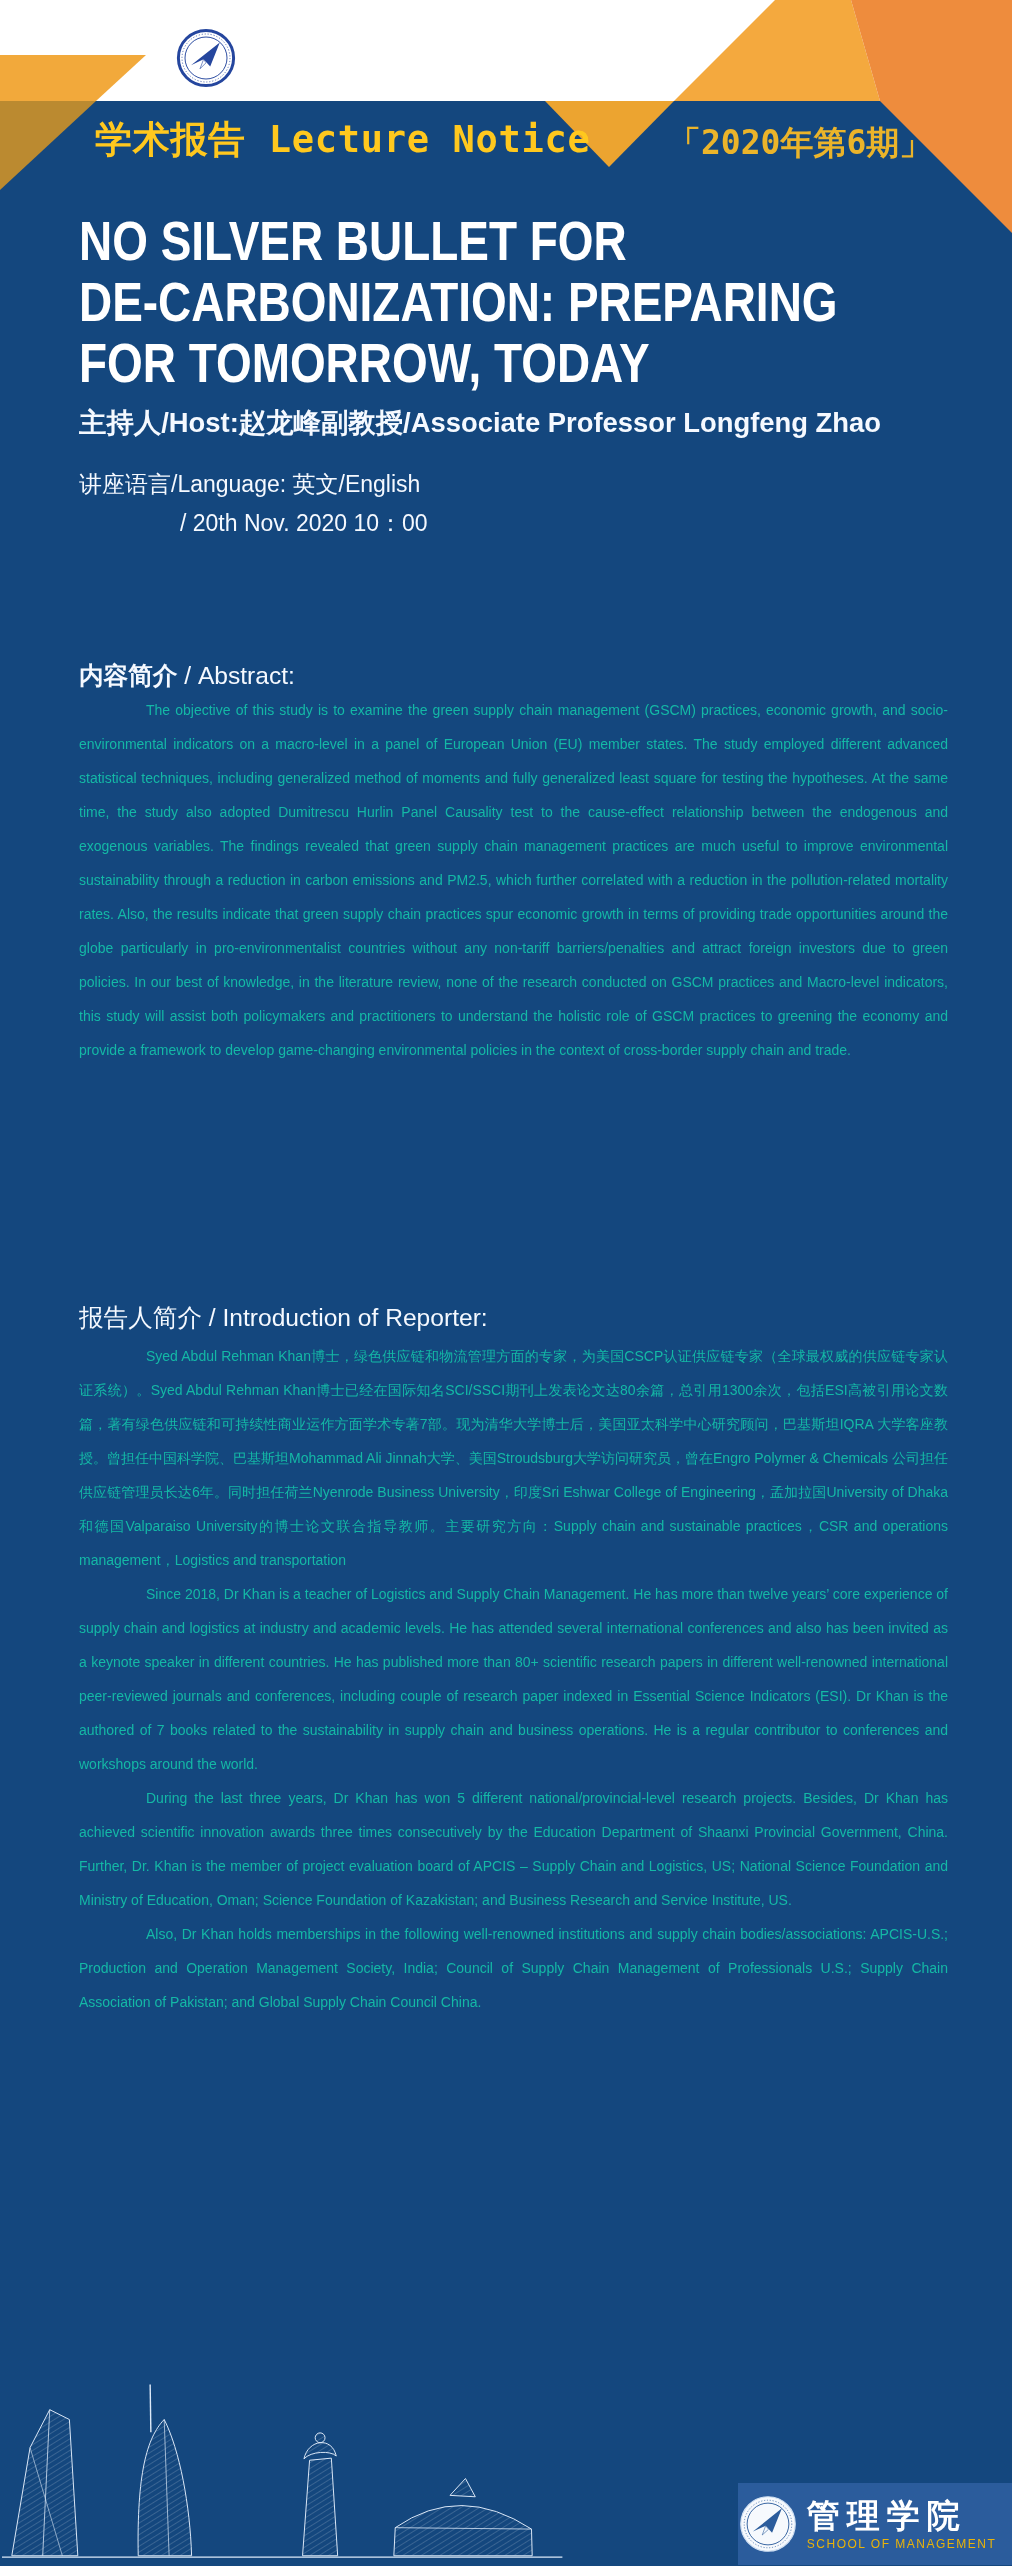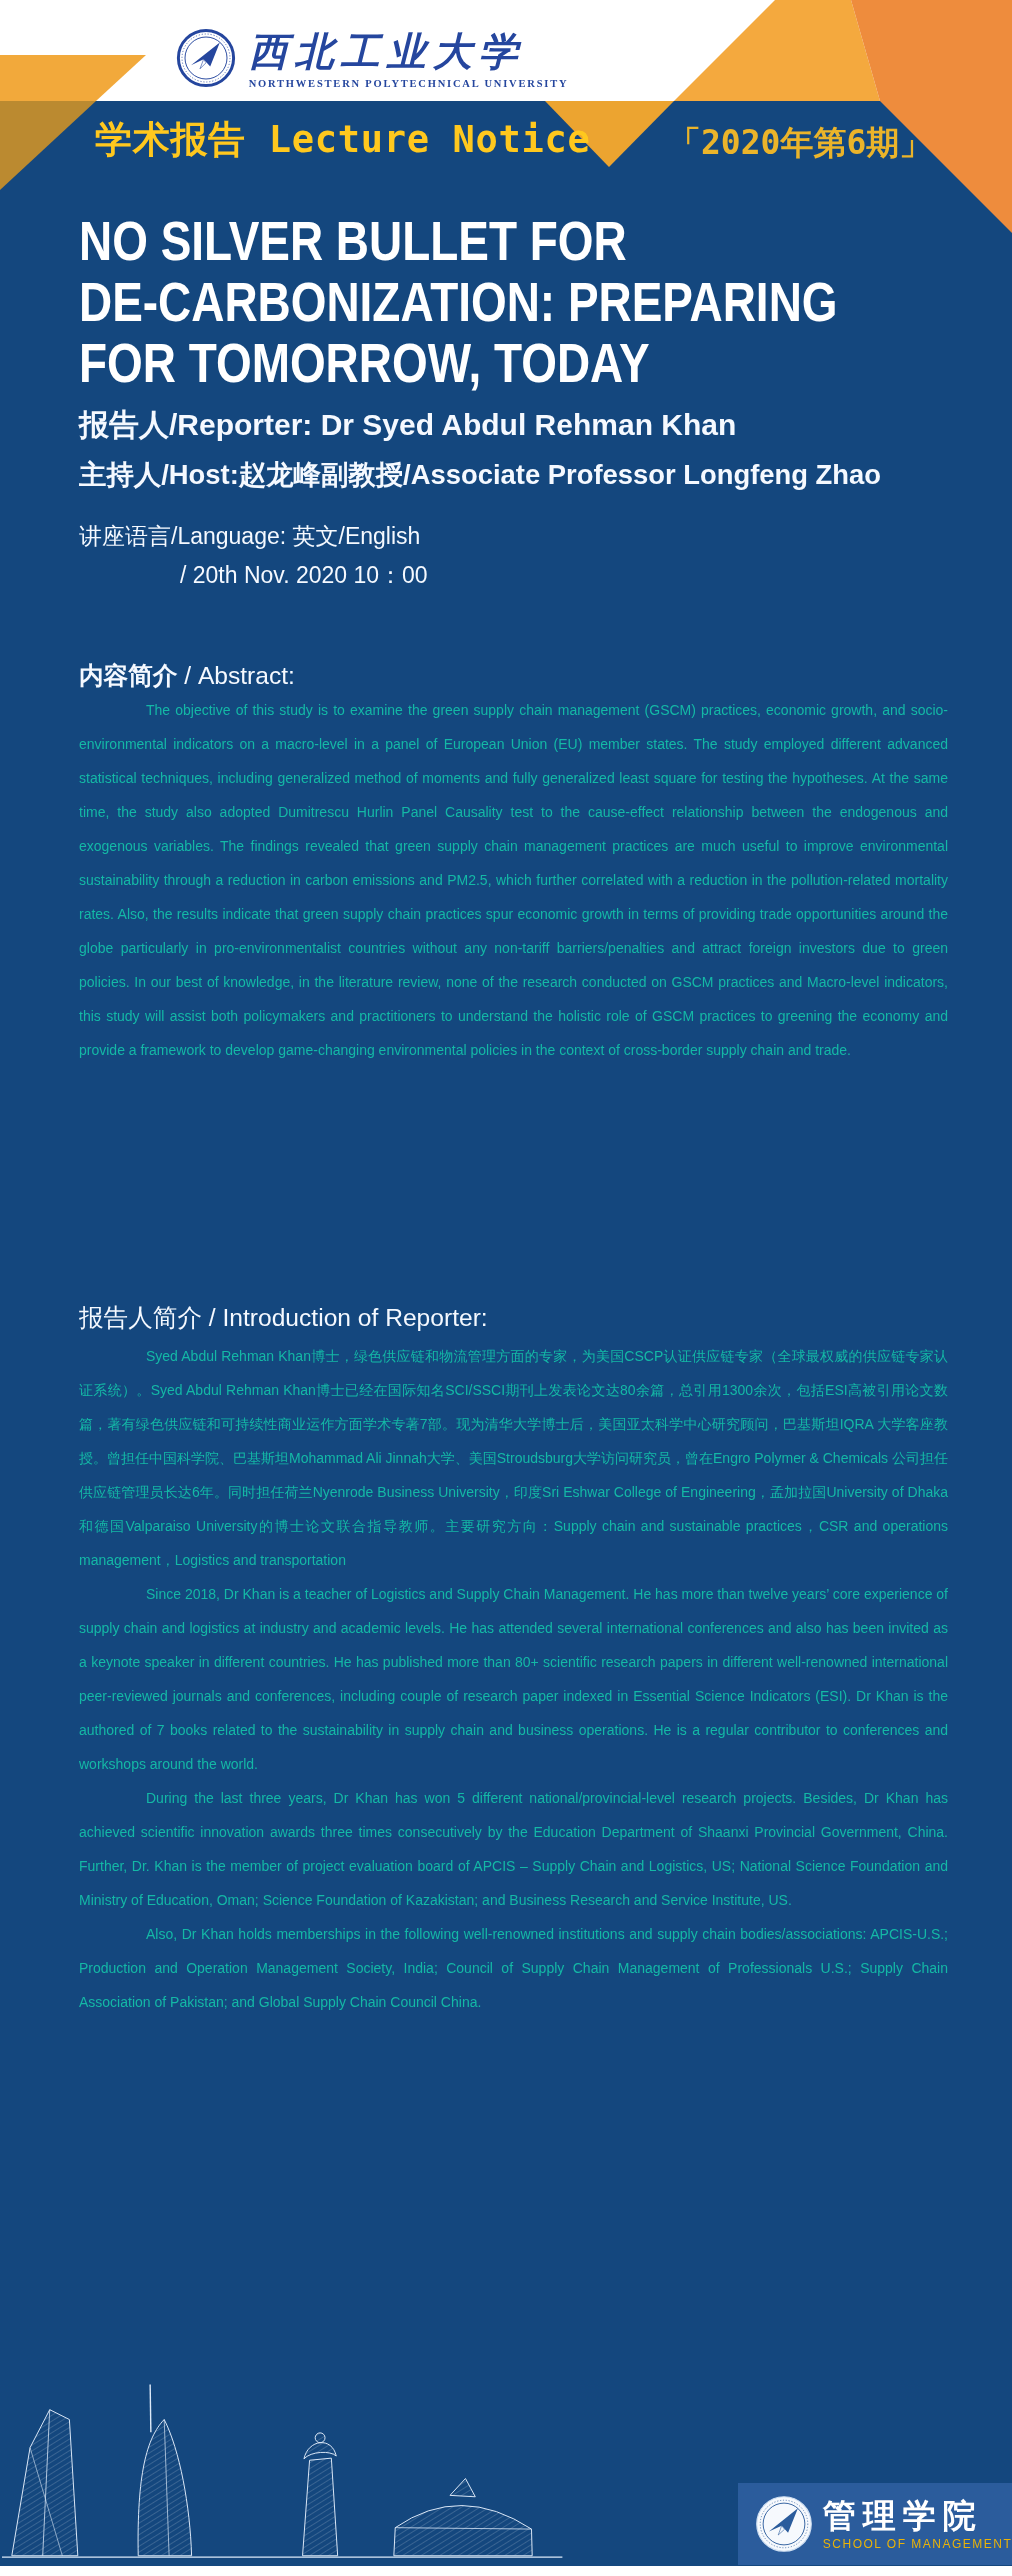--- a/index.html
+++ b/index.html
@@ -68,21 +68,21 @@
     text-align:justify;
   }
   .abstract-p { top:693px; }
   .intro-p    { top:1339px; }
   .bodytext p { text-indent:67px; margin:0; }
   
   .sketch { left:0; top:2383px; z-index:2; }
   
   .footer-block {
     left:738px; top:2483px; width:274px; height:82px; background:#2B5C9C; z-index:3;
-    display:flex; align-items:center; padding-left:17px;
+    display:flex; align-items:center; padding-left:1px;
   }
   .footer-emblem { width:58px; height:58px; flex:0 0 auto; }
   .footer-text { margin-left:9.8px; }
   .school-cn {
     font-family:"DejaVu Serif", serif; font-weight:700; color:#ffffff;
     font-size:33px; line-height:37px; letter-spacing:7px; white-space:nowrap;
   }
   .school-en {
     color:#eab308; font-size:12px; letter-spacing:1.5px; margin-top:2.8px; white-space:nowrap;
   }
@@ -102,37 +102,32 @@
   <div class="abs shape tri-banner"></div>
 
   <div class="abs logo-group">
     <svg class="emblem" viewBox="0 0 100 100">
       <circle cx="50" cy="50" r="46" fill="#ffffff" stroke="#25469E" stroke-width="5"></circle>
       <circle cx="50" cy="50" r="35" fill="none" stroke="#25469E" stroke-width="1.6"></circle>
       <circle cx="50" cy="50" r="40" fill="none" stroke="#25469E" stroke-width="1.2" stroke-dasharray="2 3"></circle>
       <path d="M25,62 L73,24 L57,64 L46,52 Z" fill="#25469E"></path>
       <path d="M46,52 L40,68 L50,58 Z" fill="#ffffff" stroke="#25469E" stroke-width="1"></path>
     </svg>
-    <div class="logo-text">
-      <div class="uni-cn">西北工业大学</div>
-      <div class="uni-en">NORTHWESTERN  POLYTECHNICAL  UNIVERSITY</div>
-    </div>
   </div>
 
   <div class="abs banner-title">学术报告 Lecture Notice</div>
   <div class="abs banner-issue">「2020年第6期」</div>
 
   <div class="abs lecture-title">
     <div>NO SILVER BULLET FOR</div>
     <div>DE-CARBONIZATION: PREPARING</div>
     <div>FOR TOMORROW, TODAY</div>
   </div>
 
   <div class="abs info">
-    <div class="reporter">报告人/Reporter: Dr Syed Abdul Rehman Khan</div>
     <div class="host">主持人/Host:赵龙峰副教授/Associate Professor Longfeng Zhao</div>
     <div class="meta">讲座语言/Language: 英文/English</div>
     <div class="meta indent">/ 20th Nov. 2020 10：00</div>
   </div>
 
   <div class="abs sec-h abstract-h">
     <span class="h-cn-bold">内容简介</span>
     <span class="h-en">/ Abstract:</span>
   </div>
   <div class="abs bodytext abstract-p">

